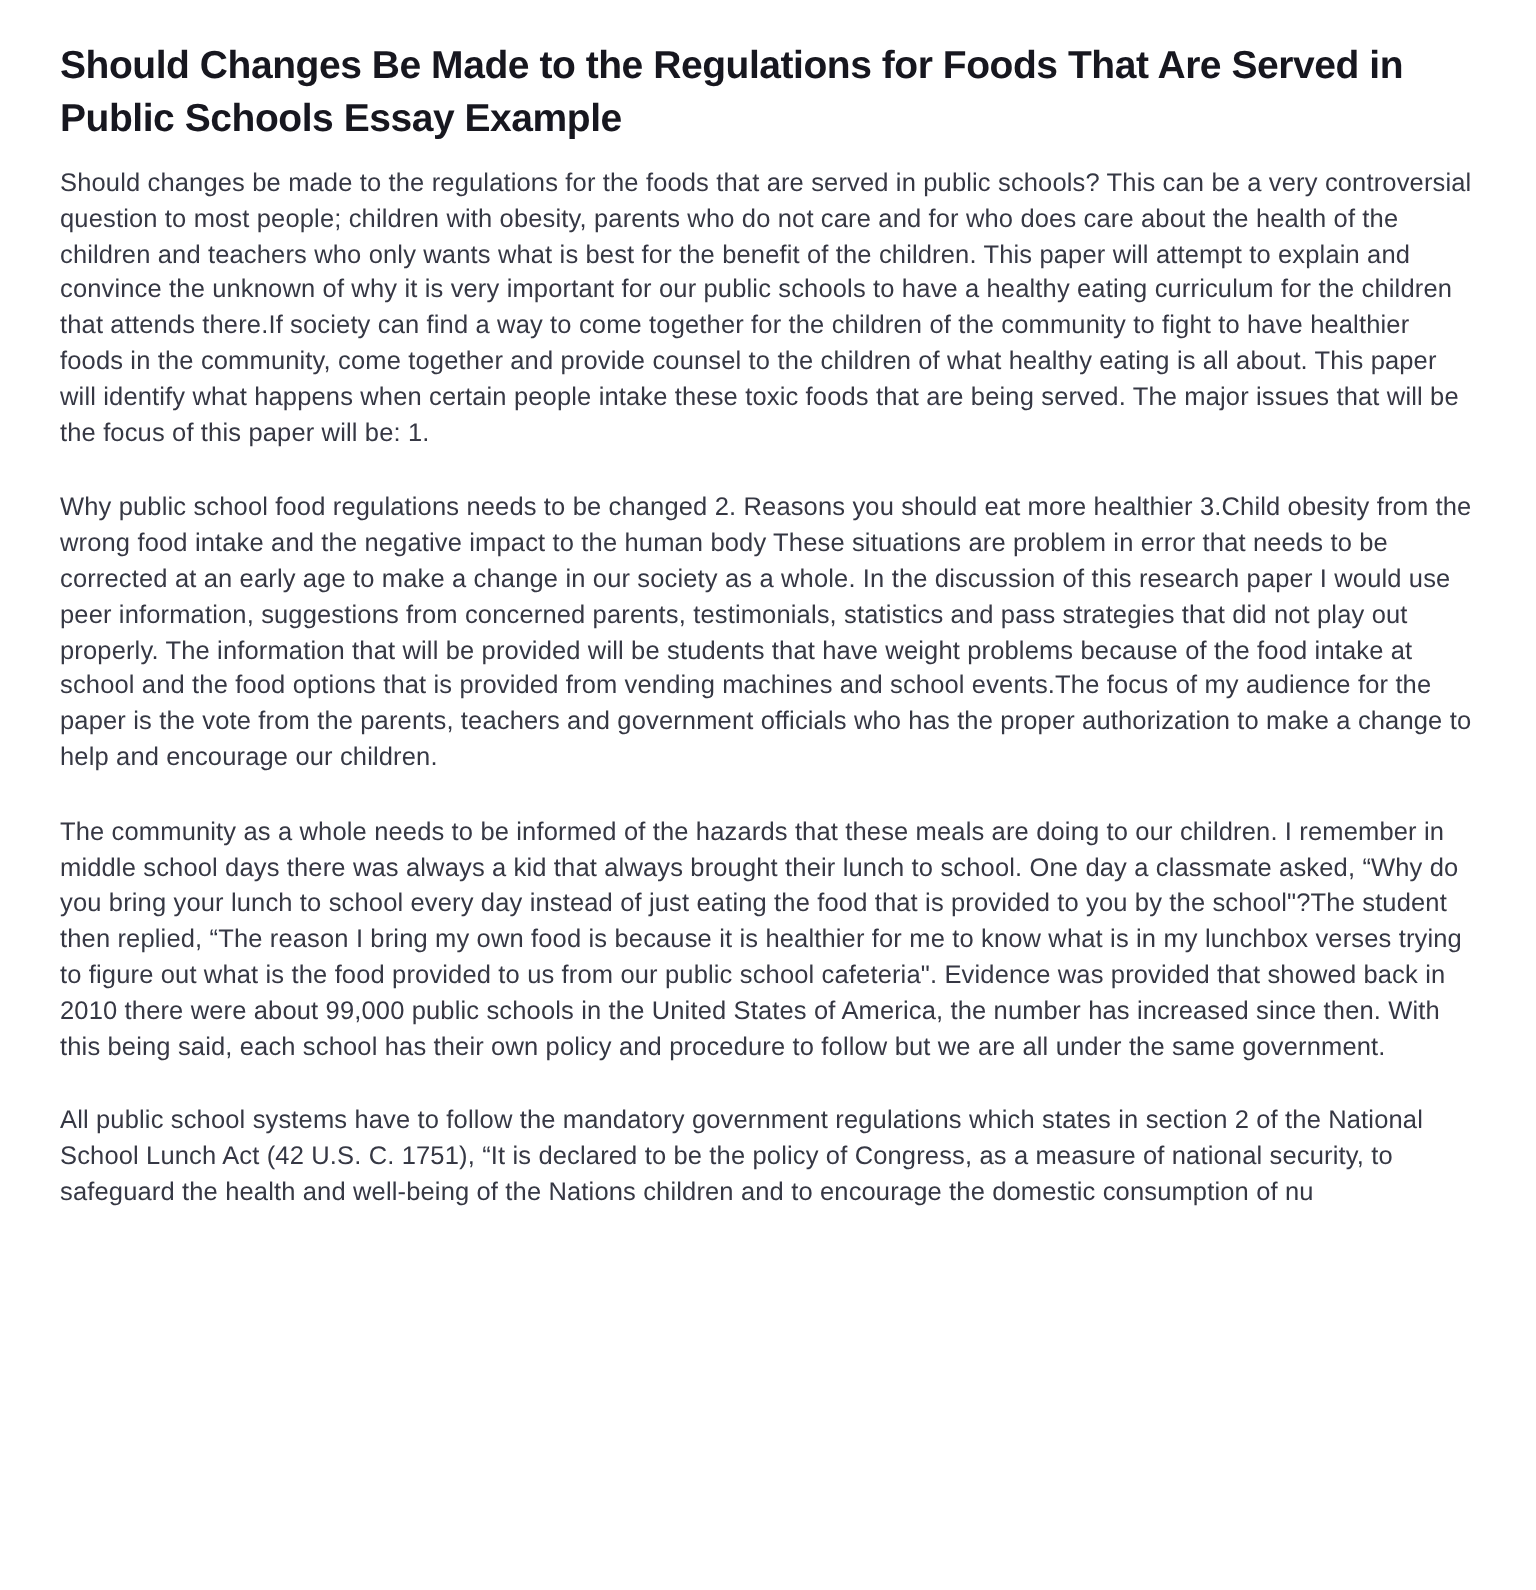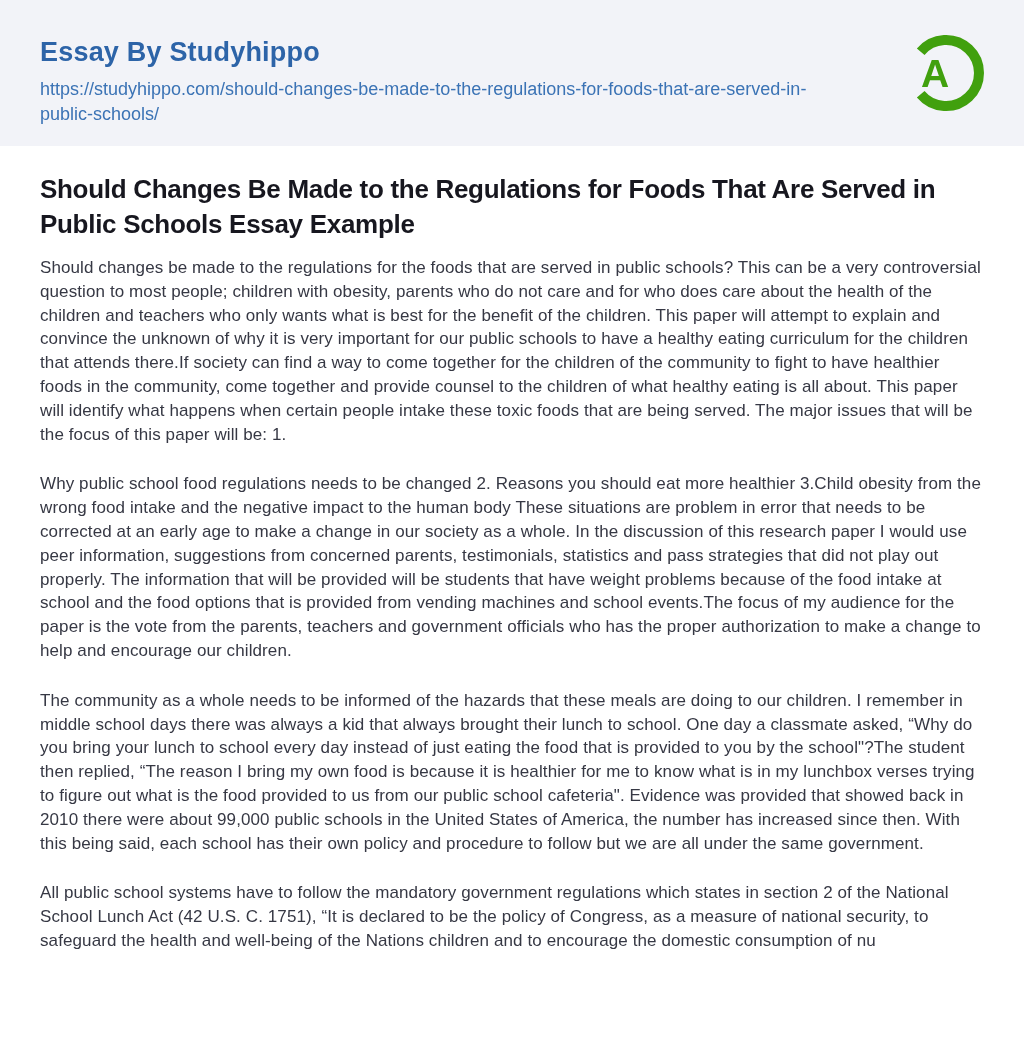--- a/index.html
+++ b/index.html
@@ -66,29 +66,20 @@
     font-size: 17px;
     line-height: 23.8px;
     letter-spacing: 0.1px;
   }
 </style>
 </head>
 <body>
 
 <div class="page">
 
-  <div class="header">
-    <h1 class="site-label">Essay By Studyhippo</h1>
-    <a class="page-url" href="#">https://studyhippo.com/should-changes-be-made-to-the-regulations-for-foods-that-are-served-in-public-schools/</a>
-
-    <svg class="logo" viewBox="0 0 78 78">
-      <path d="M 13.7 17.8 A 33 33 0 1 1 13.7 60.2" fill="none" stroke="#41a00e" stroke-width="10"></path>
-      <text x="28" y="52.5" text-anchor="middle" font-family="Liberation Sans, DejaVu Sans, sans-serif" font-size="39" font-weight="bold" fill="#41a00e">A</text>
-    </svg>
-  </div>
 
   <div class="article">
     <h2 class="article-title">Should Changes Be Made to the Regulations for Foods That Are Served in Public Schools Essay Example</h2>
 
     <p>Should changes be made to the regulations for the foods that are served in public schools? This can be a very controversial question to most people; children with obesity, parents who do not care and for who does care about the health of the children and teachers who only wants what is best for the benefit of the children. This paper will attempt to explain and convince the unknown of why it is very important for our public schools to have a healthy eating curriculum for the children that attends there.If society can find a way to come together for the children of the community to fight to have healthier foods in the community, come together and provide counsel to the children of what healthy eating is all about. This paper will identify what happens when certain people intake these toxic foods that are being served. The major issues that will be the focus of this paper will be: 1.</p>
 
     <p>Why public school food regulations needs to be changed 2. Reasons you should eat more healthier 3.Child obesity from the wrong food intake and the negative impact to the human body These situations are problem in error that needs to be corrected at an early age to make a change in our society as a whole. In the discussion of this research paper I would use peer information, suggestions from concerned parents, testimonials, statistics and pass strategies that did not play out properly. The information that will be provided will be students that have weight problems because of the food intake at school and the food options that is provided from vending machines and school events.The focus of my audience for the paper is the vote from the parents, teachers and government officials who has the proper authorization to make a change to help and encourage our children.</p>
 
     <p>The community as a whole needs to be informed of the hazards that these meals are doing to our children. I remember in middle school days there was always a kid that always brought their lunch to school. One day a classmate asked, “Why do you bring your lunch to school every day instead of just eating the food that is provided to you by the school"?The student then replied, “The reason I bring my own food is because it is healthier for me to know what is in my lunchbox verses trying to figure out what is the food provided to us from our public school cafeteria". Evidence was provided that showed back in 2010 there were about 99,000 public schools in the United States of America, the number has increased since then. With this being said, each school has their own policy and procedure to follow but we are all under the same government.</p>
 

